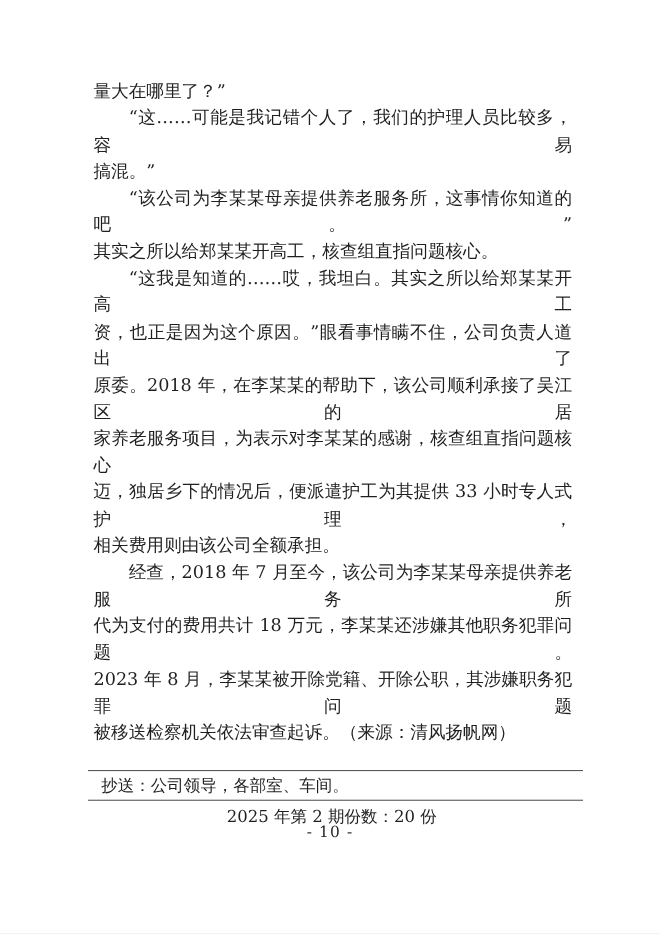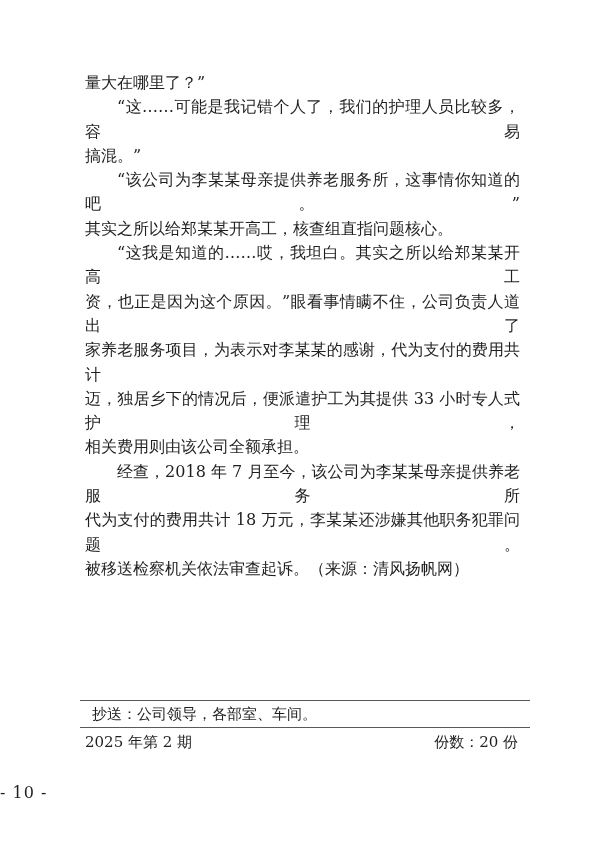--- a/index.html
+++ b/index.html
@@ -52,52 +52,54 @@
     width: 435px;
     font-size: 15px;
     line-height: 20px;
   }
   .issue-row {
     position: absolute;
     left: 85px;
     top: 732px;
     width: 433px;
     display: flex;
-    justify-content: space-between;
+    justify-content: center;
     font-size: 15px;
     line-height: 20px;
   }
   .page-number {
     position: absolute;
     left: 0;
-    top: 783px;
+    top: 749px;
     width: 600px;
-    text-align: left;
-    font-size: 16px;
+    text-align: center;
+    font-size: 14px;
     letter-spacing: 1px;
   }
 </style>
 </head>
 <body>
 
 <div class="page">
 
   <div class="doc-body">
       <div class="line last">量大在哪里了？”</div>
       <div class="line indent">“这……可能是我记错个人了，我们的护理人员比较多，容易</div>
       <div class="line last">搞混。”</div>
       <div class="line indent">“该公司为李某某母亲提供养老服务所，这事情你知道的吧。”</div>
       <div class="line last">其实之所以给郑某某开高工，核查组直指问题核心。</div>
       <div class="line indent">“这我是知道的……哎，我坦白。其实之所以给郑某某开高工</div>
       <div class="line">资，也正是因为这个原因。”眼看事情瞒不住，公司负责人道出了</div>
-      <div class="line">家养老服务项目，为表示对李某某的感谢，代为支付的费用共计</div>
+      <div class="line">原委。2018 年，在李某某的帮助下，该公司顺利承接了吴江区的居</div>
+      <div class="line">家养老服务项目，为表示对李某某的感谢，核查组直指问题核心</div>
       <div class="line">迈，独居乡下的情况后，便派遣护工为其提供 33 小时专人式护理，</div>
       <div class="line last">相关费用则由该公司全额承担。</div>
       <div class="line indent">经查，2018 年 7 月至今，该公司为李某某母亲提供养老服务所</div>
       <div class="line">代为支付的费用共计 18 万元，李某某还涉嫌其他职务犯罪问题。</div>
+      <div class="line">2023 年 8 月，李某某被开除党籍、开除公职，其涉嫌职务犯罪问题</div>
       <div class="line last">被移送检察机关依法审查起诉。（来源：清风扬帆网）</div>
     </div>
 
   <div class="rule rule-top"></div>
 
   <div class="cc-line">抄送：公司领导，各部室、车间。</div>
 
   <div class="rule rule-bottom"></div>
 
   <div class="issue-row">

